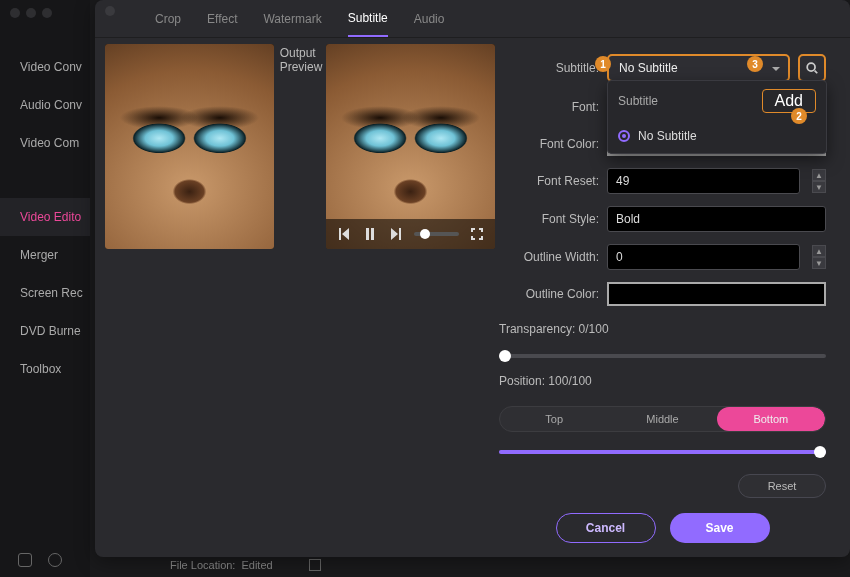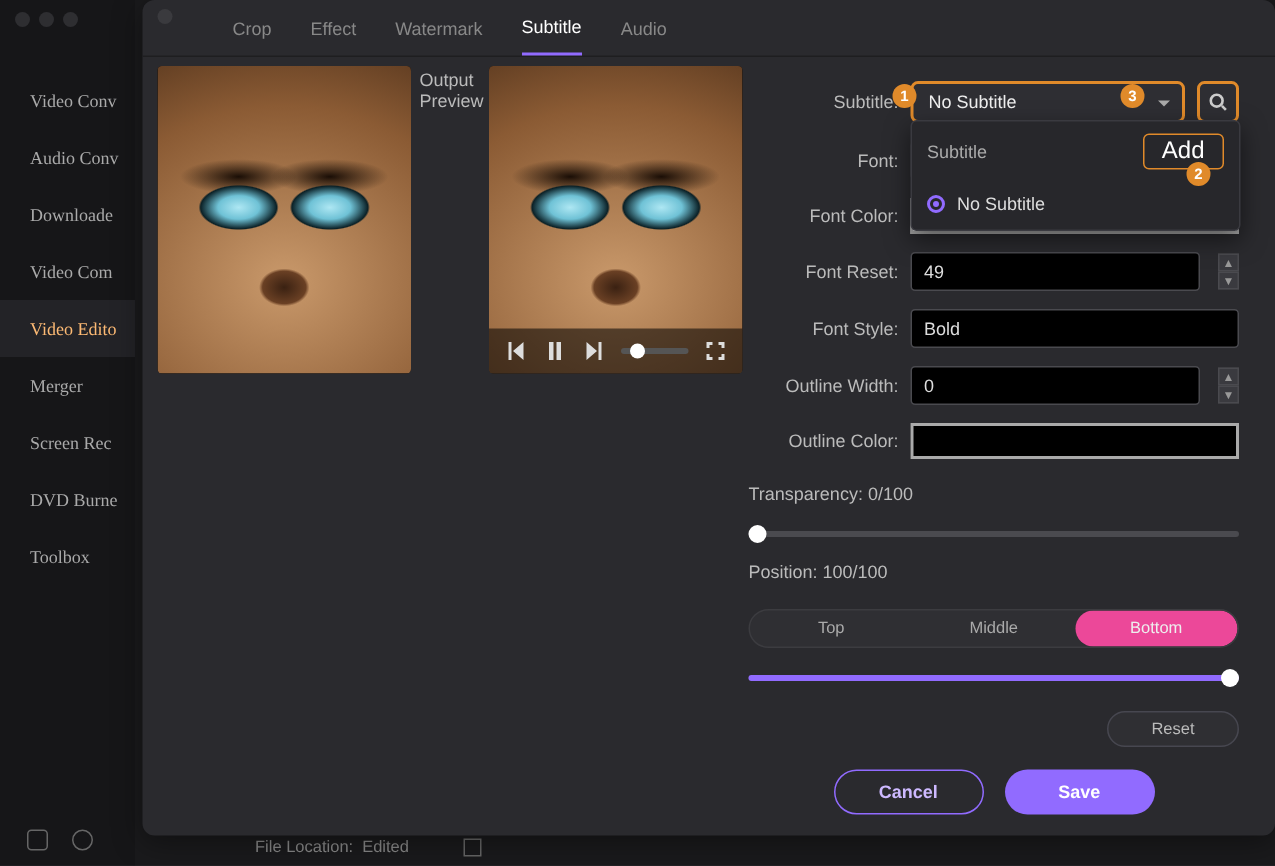--- a/index.html
+++ b/index.html
@@ -2,22 +2,22 @@
 <html><head>
 <meta charset="utf-8">
 <style>
   * { box-sizing: border-box; margin: 0; padding: 0; font-family: -apple-system, "Helvetica Neue", Arial, sans-serif; }
   body { width: 850px; height: 577px; background: #1a1a1c; color: #ccc; overflow: hidden; position: relative; font-size: 12px; }
 
   
   .sidebar { position: absolute; left: 0; top: 0; width: 90px; height: 100%; background: #161618; padding-top: 48px; }
   .window-dots { position: absolute; top: 8px; left: 10px; display: flex; gap: 6px; }
   .window-dots span { width: 10px; height: 10px; border-radius: 50%; background: #2e2e31; display:inline-block; }
-  .side-item { height: 38px; display: flex; align-items: center; padding-left: 20px; color: #aaa; font-size: 12px; white-space: nowrap; overflow: hidden; font-family: Liberation Serif, serif; }
-  .side-item.active { background: #232327; color: #fdba74; }
+  .side-item { height: 38px; display: flex; align-items: center; padding-left: 20px; color: #aaa; font-size: 12px; white-space: nowrap; overflow: hidden; }
+  .side-item.active { background: #232327; color: #ec4899; margin-top: 36px; }
 
   .bottom-icons { position: absolute; bottom: 10px; left: 18px; display: flex; gap: 16px; color: #777; }
   .bottom-icons span { width:14px; height:14px; border:1px solid #666; border-radius:3px; display:inline-block; }
   .bottom-icons span.round { border-radius:50%; }
 
   
   .panel { position: absolute; left: 95px; top: 0; right: 0; bottom: 20px; background: #2a2a2e; border-radius: 8px; box-shadow: 0 4px 20px rgba(0,0,0,.4); overflow: hidden; }
   .close-dot { position:absolute; top:6px; left:10px; width:10px;height:10px;border-radius:50%; background:#3a3a3e; }
 
   .tabs { display: flex; gap: 26px; padding: 10px 0 0 60px; height: 38px; border-bottom: 1px solid #1e1e20; align-items:center; }
@@ -107,21 +107,20 @@
 </div>
 
 <div class="sidebar">
   <div class="window-dots">
     <span></span>
     <span></span>
     <span></span>
   </div>
   <div class="side-item">Video Conv</div>
   <div class="side-item">Audio Conv</div>
-  <div class="side-item">Downloade</div>
   <div class="side-item">Video Com</div>
   <div class="side-item active">Video Edito</div>
   <div class="side-item">Merger</div>
   <div class="side-item">Screen Rec</div>
   <div class="side-item">DVD Burne</div>
   <div class="side-item">Toolbox</div>
 
   <div class="bottom-icons">
     <span></span>
     <span class="round"></span>

